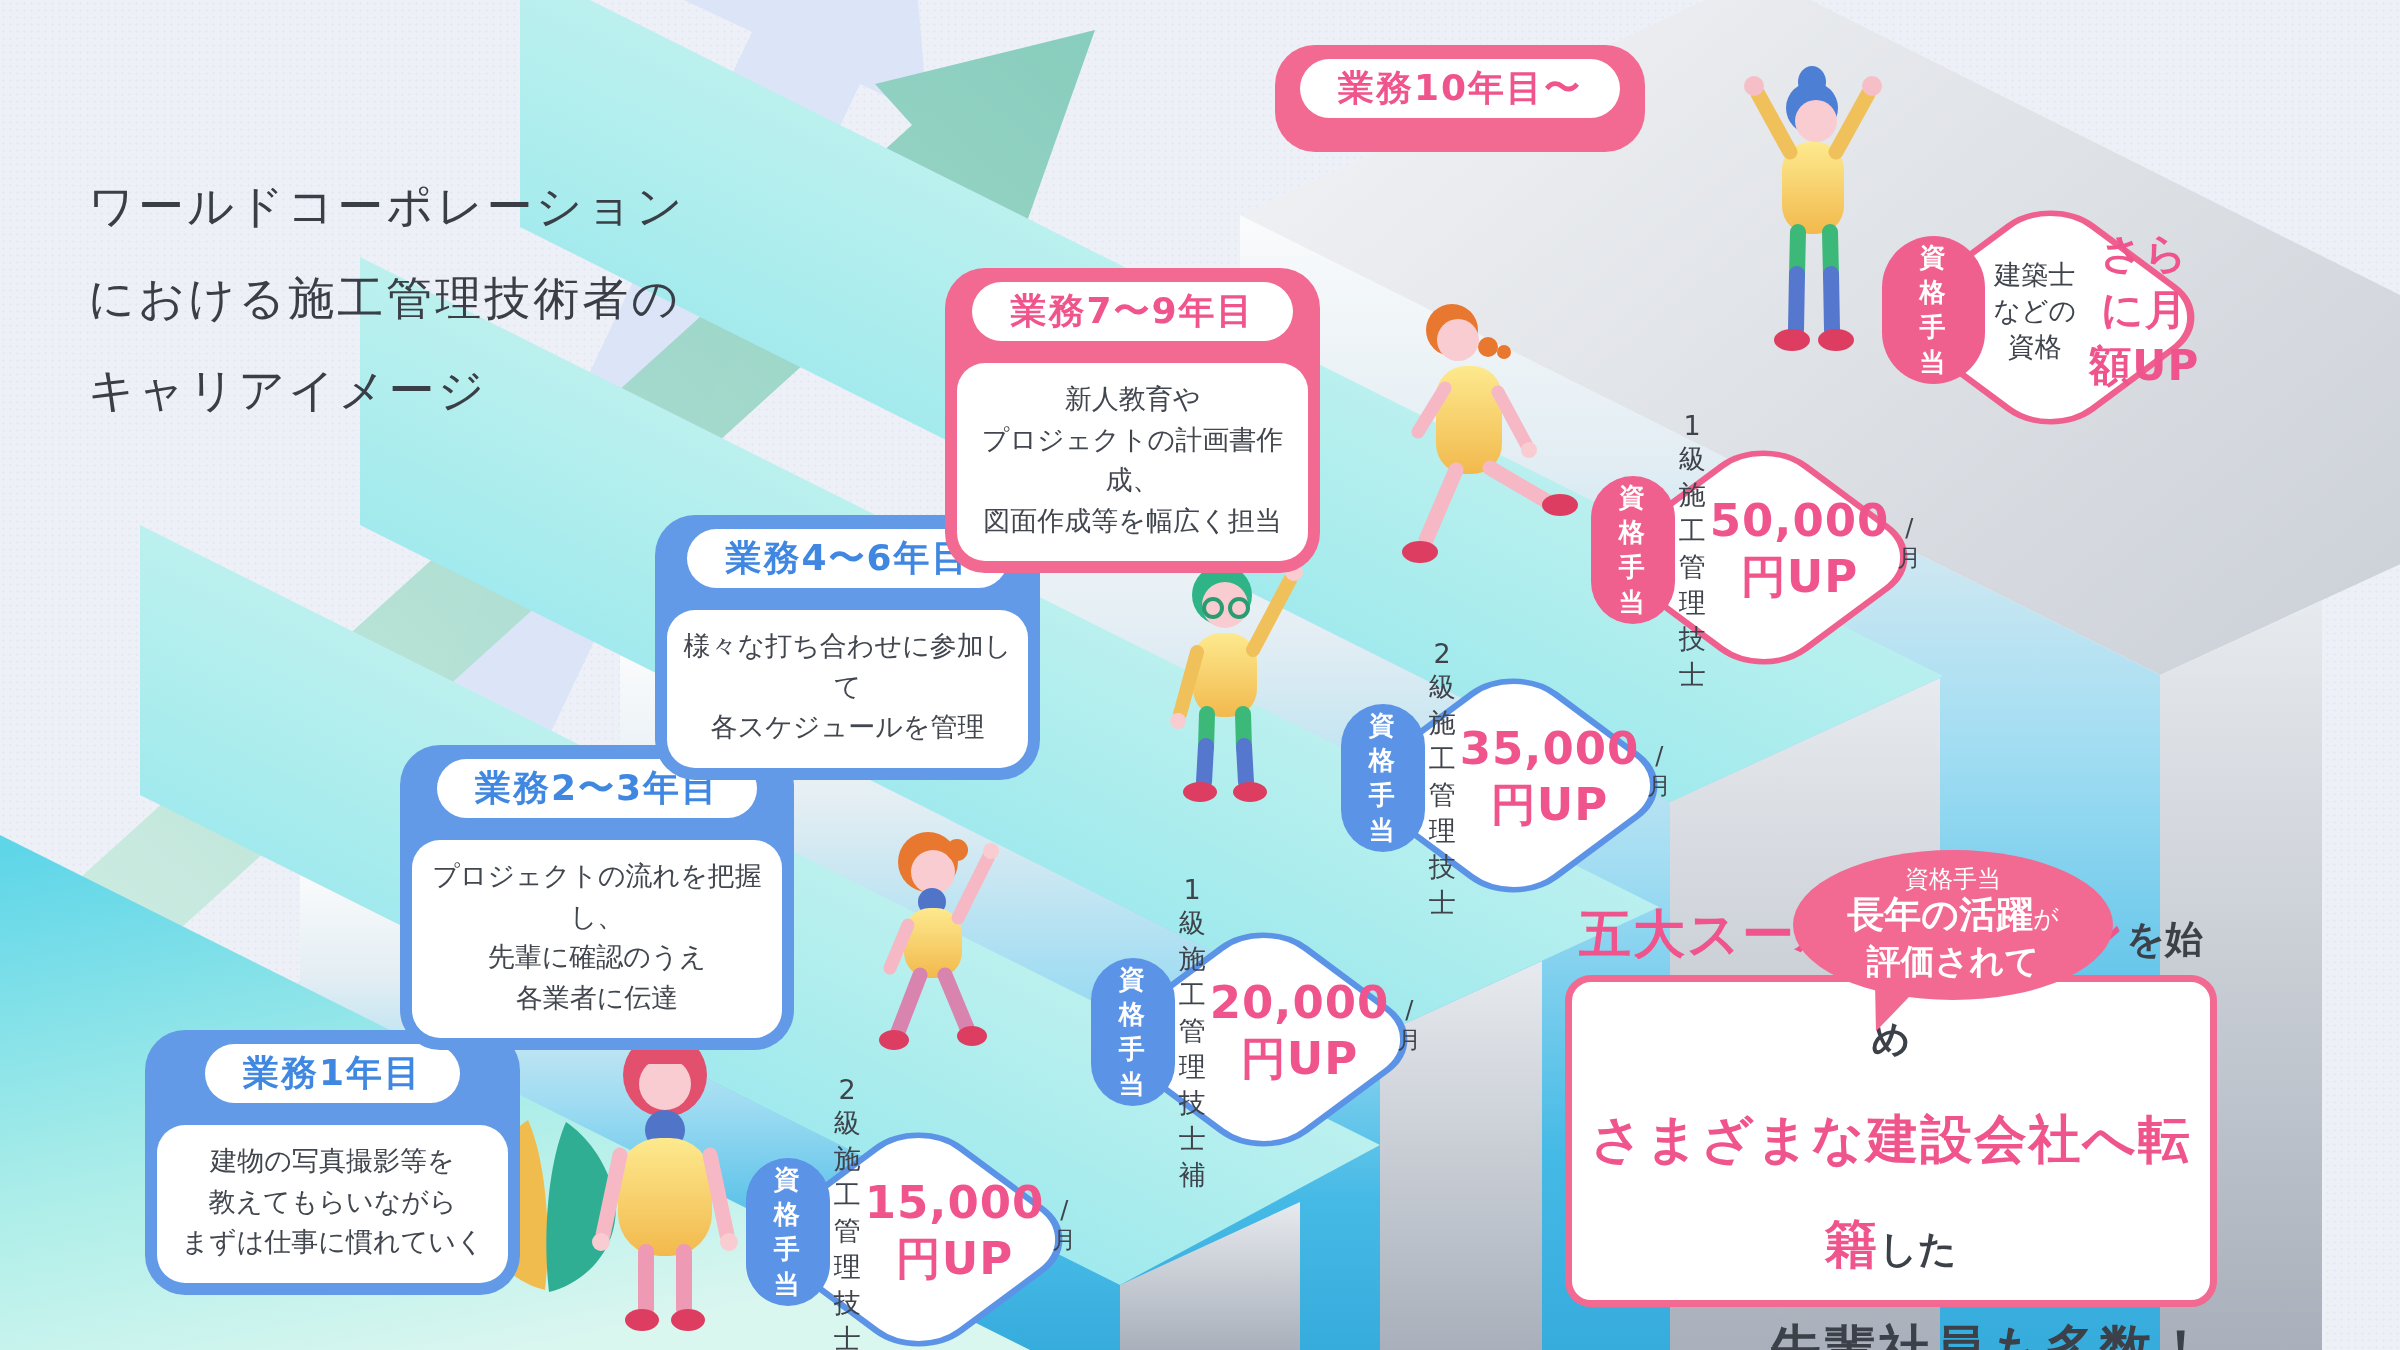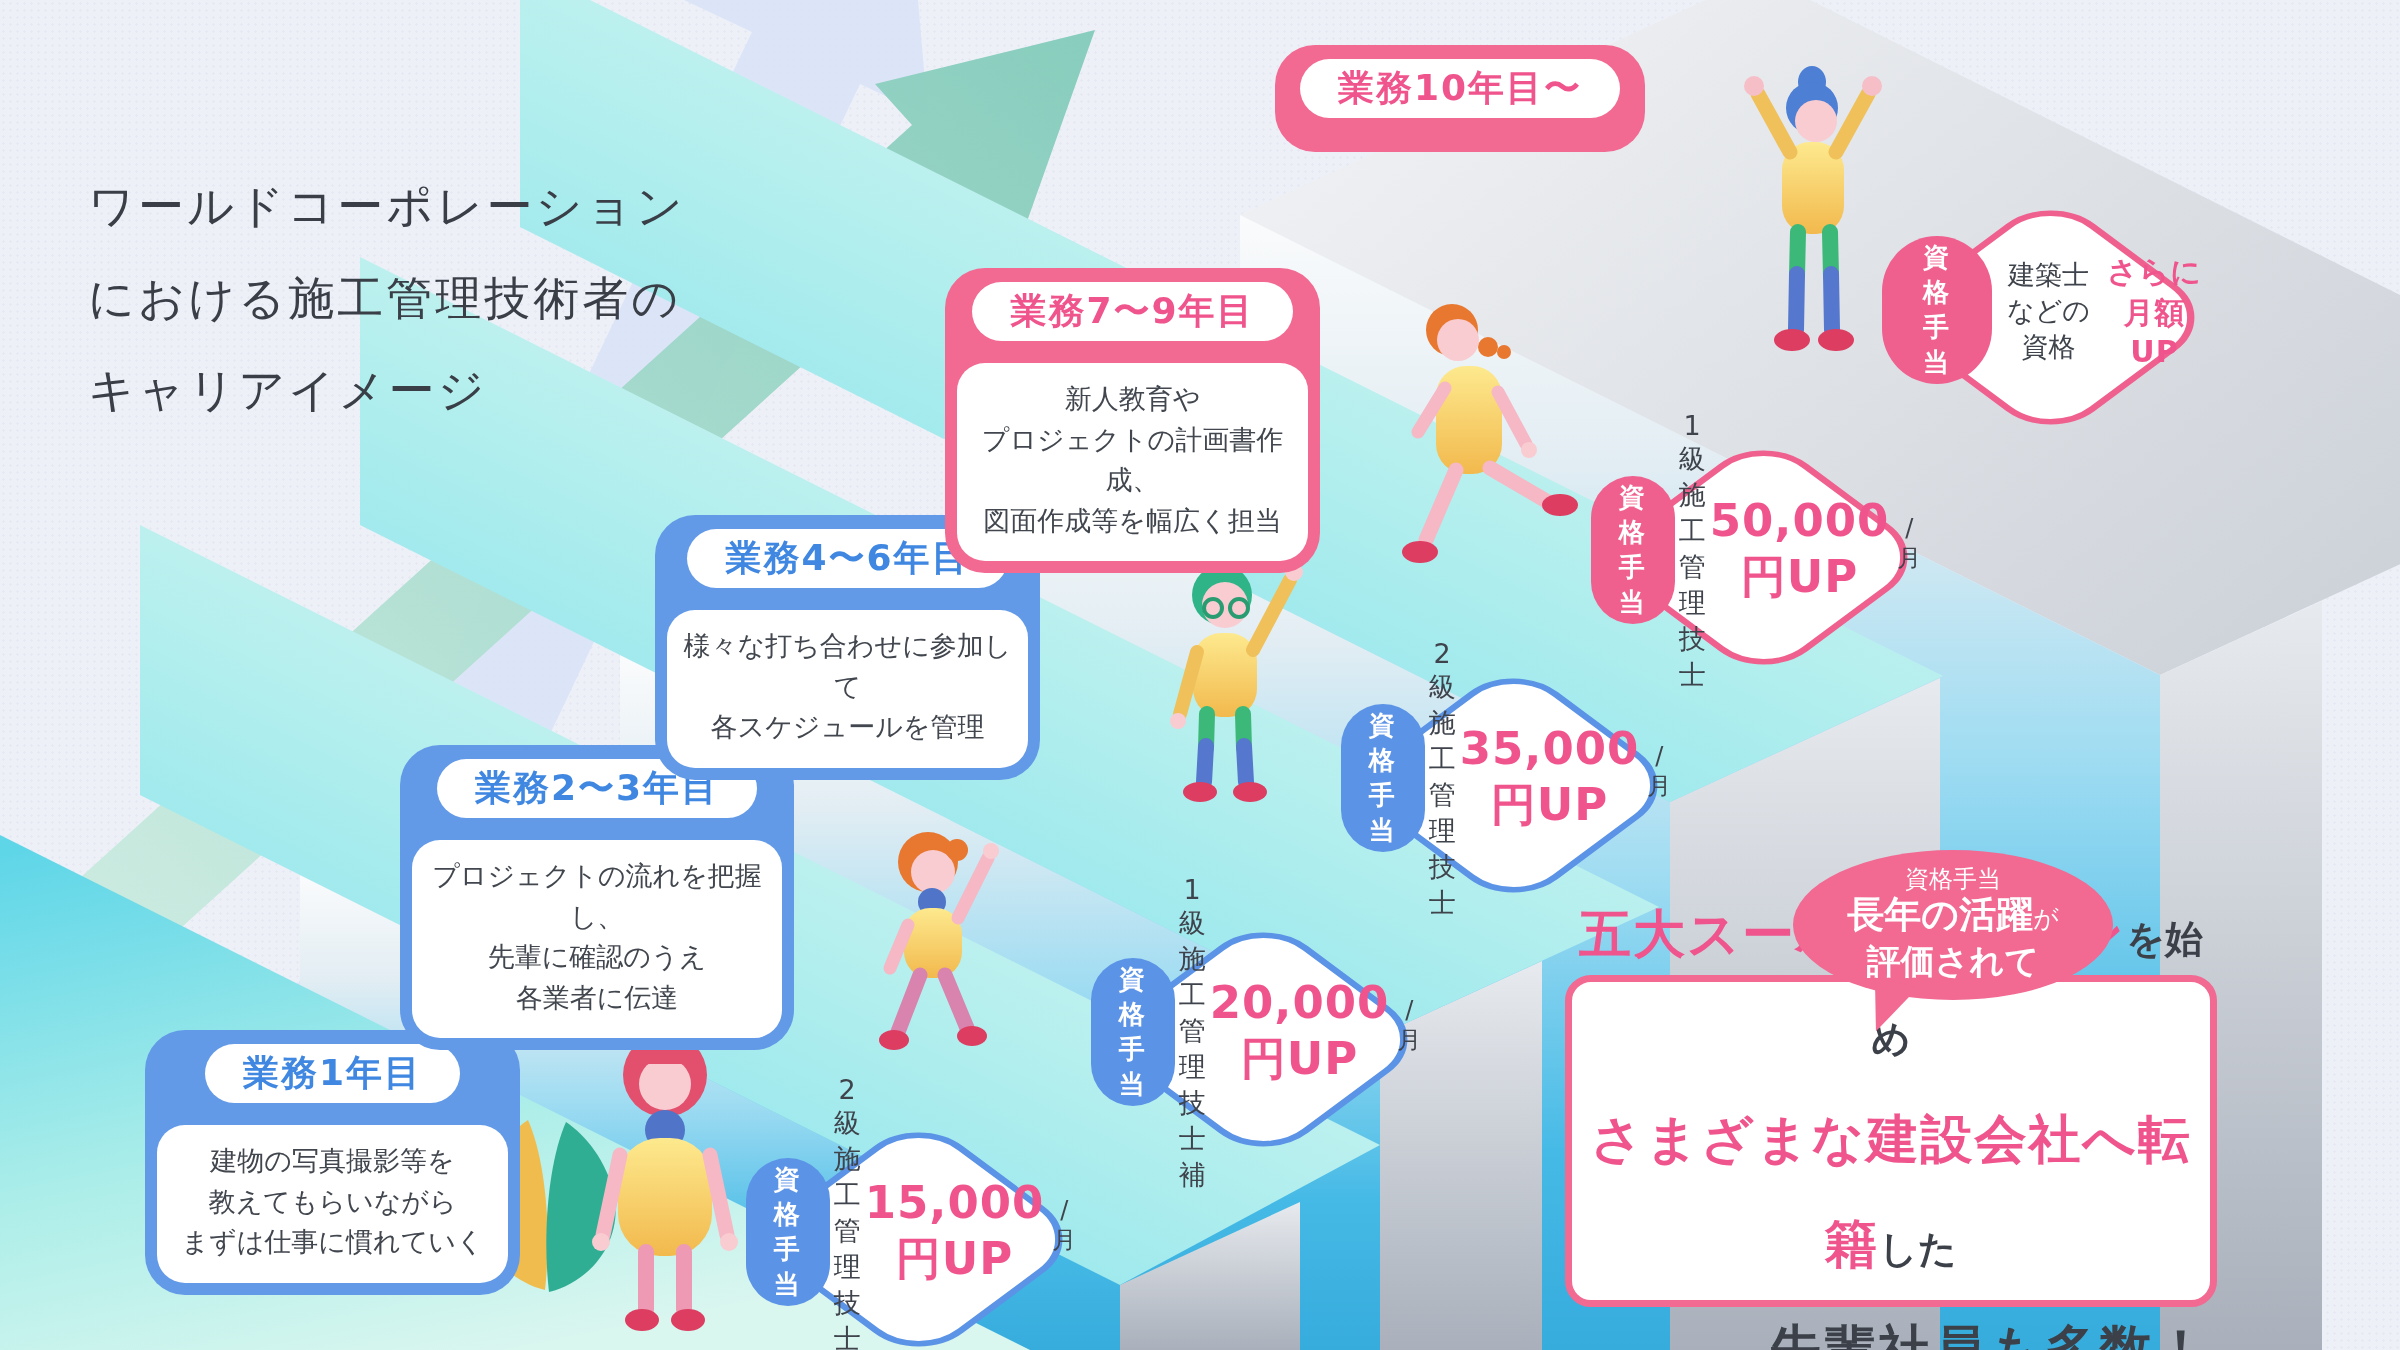--- a/index.html
+++ b/index.html
@@ -54,21 +54,21 @@
   .allowance.pink .badge-pill{background:#f0608e;}
   .qual-line{font-size:27px;color:#3f444c;margin-top:2px;text-align:center;}
   .amount-row{display:flex;align-items:baseline;gap:8px;}
   .amount{font-size:45px;font-weight:bold;color:#f0548c;letter-spacing:1px;}
   .unit{font-size:24px;color:#3f444c;}
   .bub1{left:750px;top:1112px;}
   .bub2{left:1095px;top:912px;}
   .bub3{left:1345px;top:658px;}
   .bub4{left:1595px;top:430px;}
   .bub5{left:1882px;top:190px;}
-  .bub5 .amount{font-size:30px;text-align:center;}
+  .bub5 .amount{font-size:42px;text-align:center;}
   
   .transfer-box{
     left:1565px;top:975px;width:652px;height:332px;z-index:5;box-sizing:border-box;
     background:#fff;border:7px solid #f26992;border-radius:26px;
     display:flex;flex-direction:column;align-items:flex-end;justify-content:center;
     text-align:center;line-height:92px;
   }
   .tb-em{font-size:52px;font-weight:bold;color:#f0548c;letter-spacing:2px;}
   .tb-rest{font-size:38px;font-weight:600;color:#3c4149;}
   .tb-dark{font-size:52px;font-weight:bold;color:#3c4149;letter-spacing:3px;}

